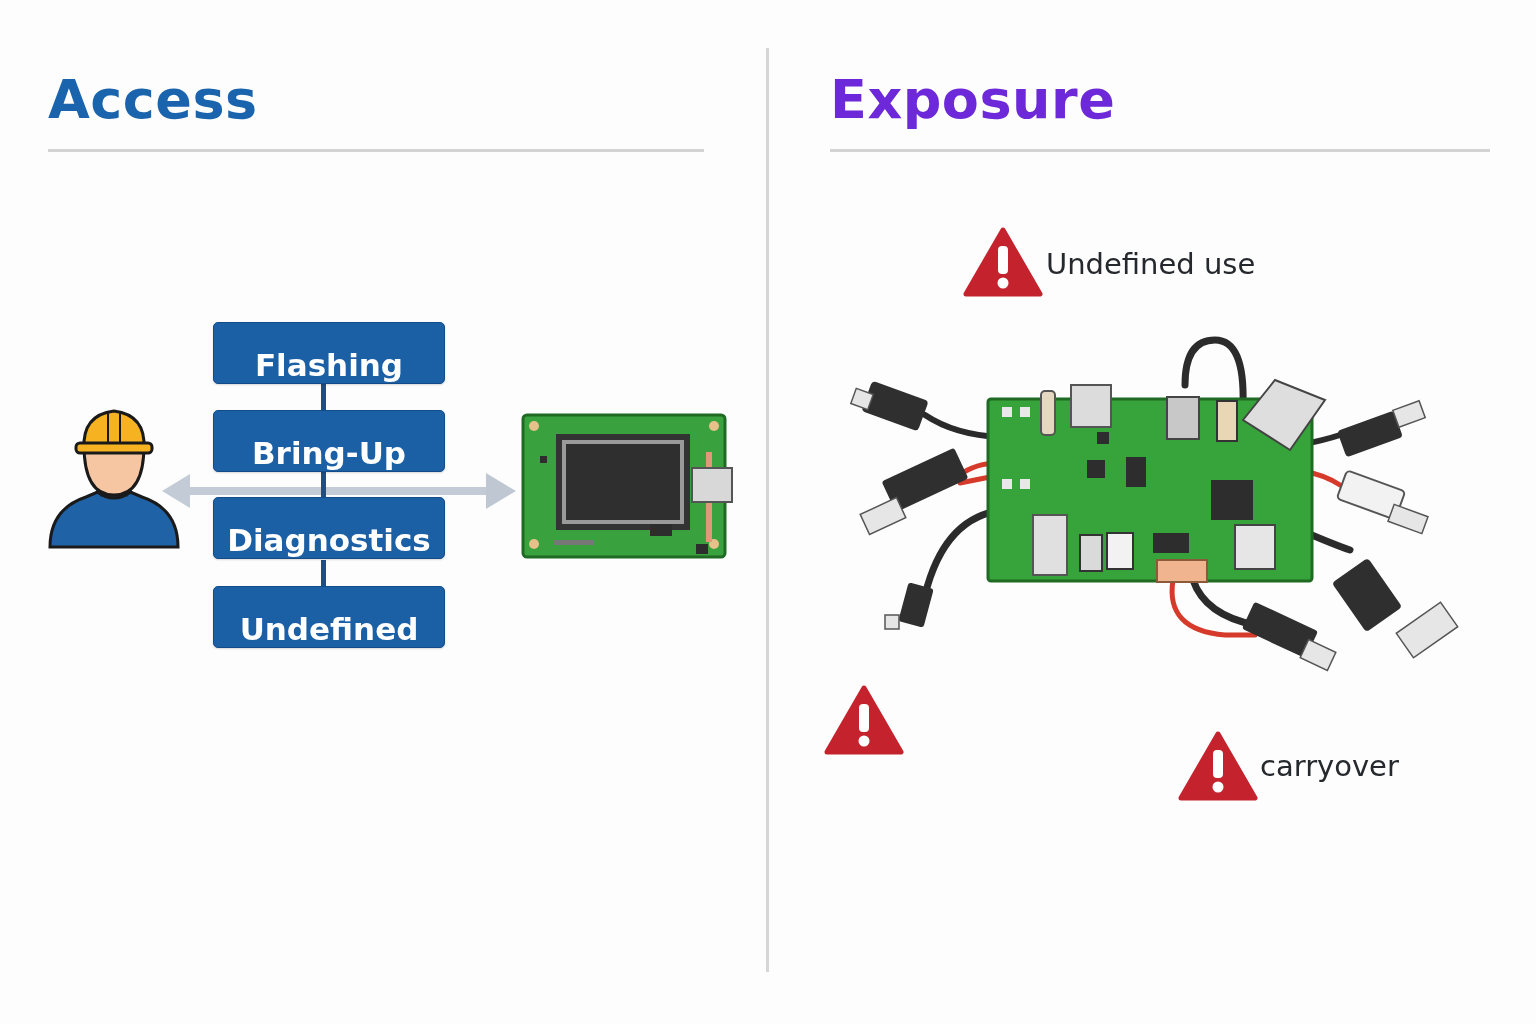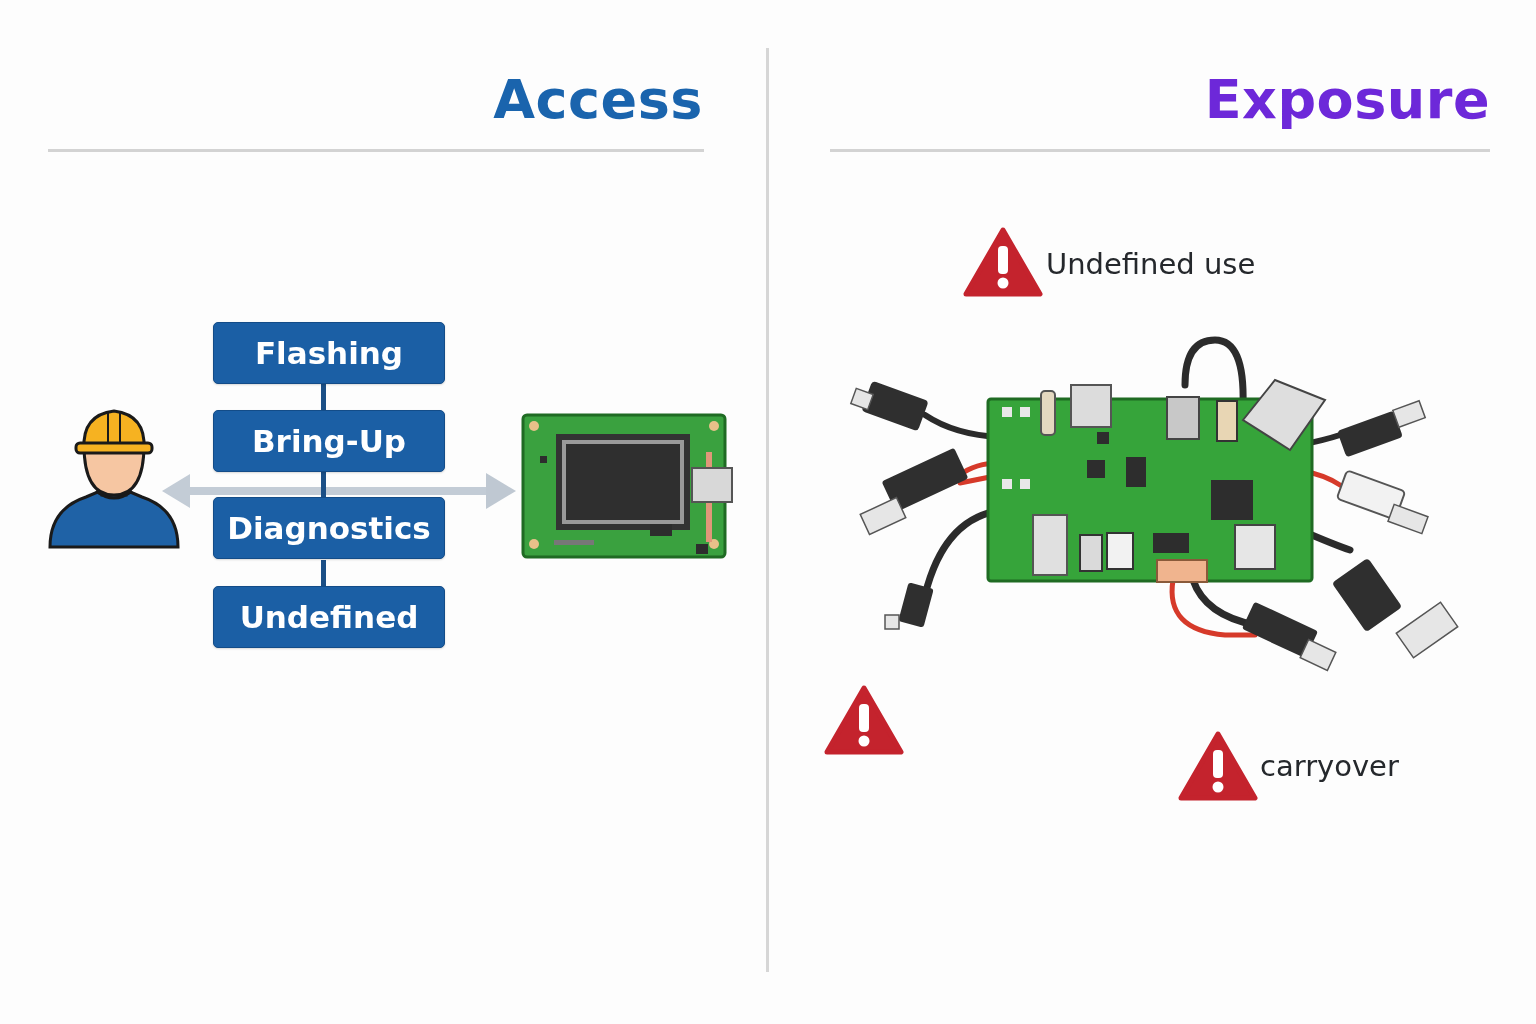--- a/index.html
+++ b/index.html
@@ -2,33 +2,33 @@
 <html><head>
 <meta charset="utf-8">
 <style>
   html, body { margin: 0; padding: 0; }
   body {
     width: 1536px; height: 1024px; background: #fdfdfd; position: relative; overflow: hidden;
     font-family: "DejaVu Sans", sans-serif;
   }
   .panel-title {
     position: absolute; top: 68px; font-weight: bold; font-size: 54px; letter-spacing: 0.5px;
-    text-align: right; margin: 0;
+    text-align: left; margin: 0;
   }
   #access-title { left: 48px; width: 655px; color: #1a64ad; }
   #exposure-title { left: 830px; width: 660px; color: #6d28d9; }
   .title-rule { position: absolute; top: 149px; height: 3px; background: #d3d3d3; }
   #rule-left { left: 48px; width: 656px; }
   #rule-right { left: 830px; width: 660px; }
   #divider { position: absolute; left: 766px; top: 48px; width: 3px; height: 924px; background: #d6d6d6; }
 
   .step-box {
     position: absolute; left: 213px; width: 232px; height: 62px; background: #1b5fa5;
     border: 1px solid #134c88; border-radius: 5px; box-sizing: border-box;
-    color: #fff; font-weight: bold; font-size: 31px; display: flex; align-items: center; justify-content: center;
+    color: #fff; font-weight: bold; font-size: 31px; display: flex; align-items: flex-end; justify-content: center;
     box-shadow: 0 1px 2px rgba(0,0,0,0.15);
   }
   .connector { position: absolute; left: 321px; width: 5px; background: #1b4f86; }
 
   .warn-label { position: absolute; color: #25282c; font-size: 29px; line-height: 40px; }
   .warn-icon { position: absolute; }
 </style>
 </head>
 <body>
 

